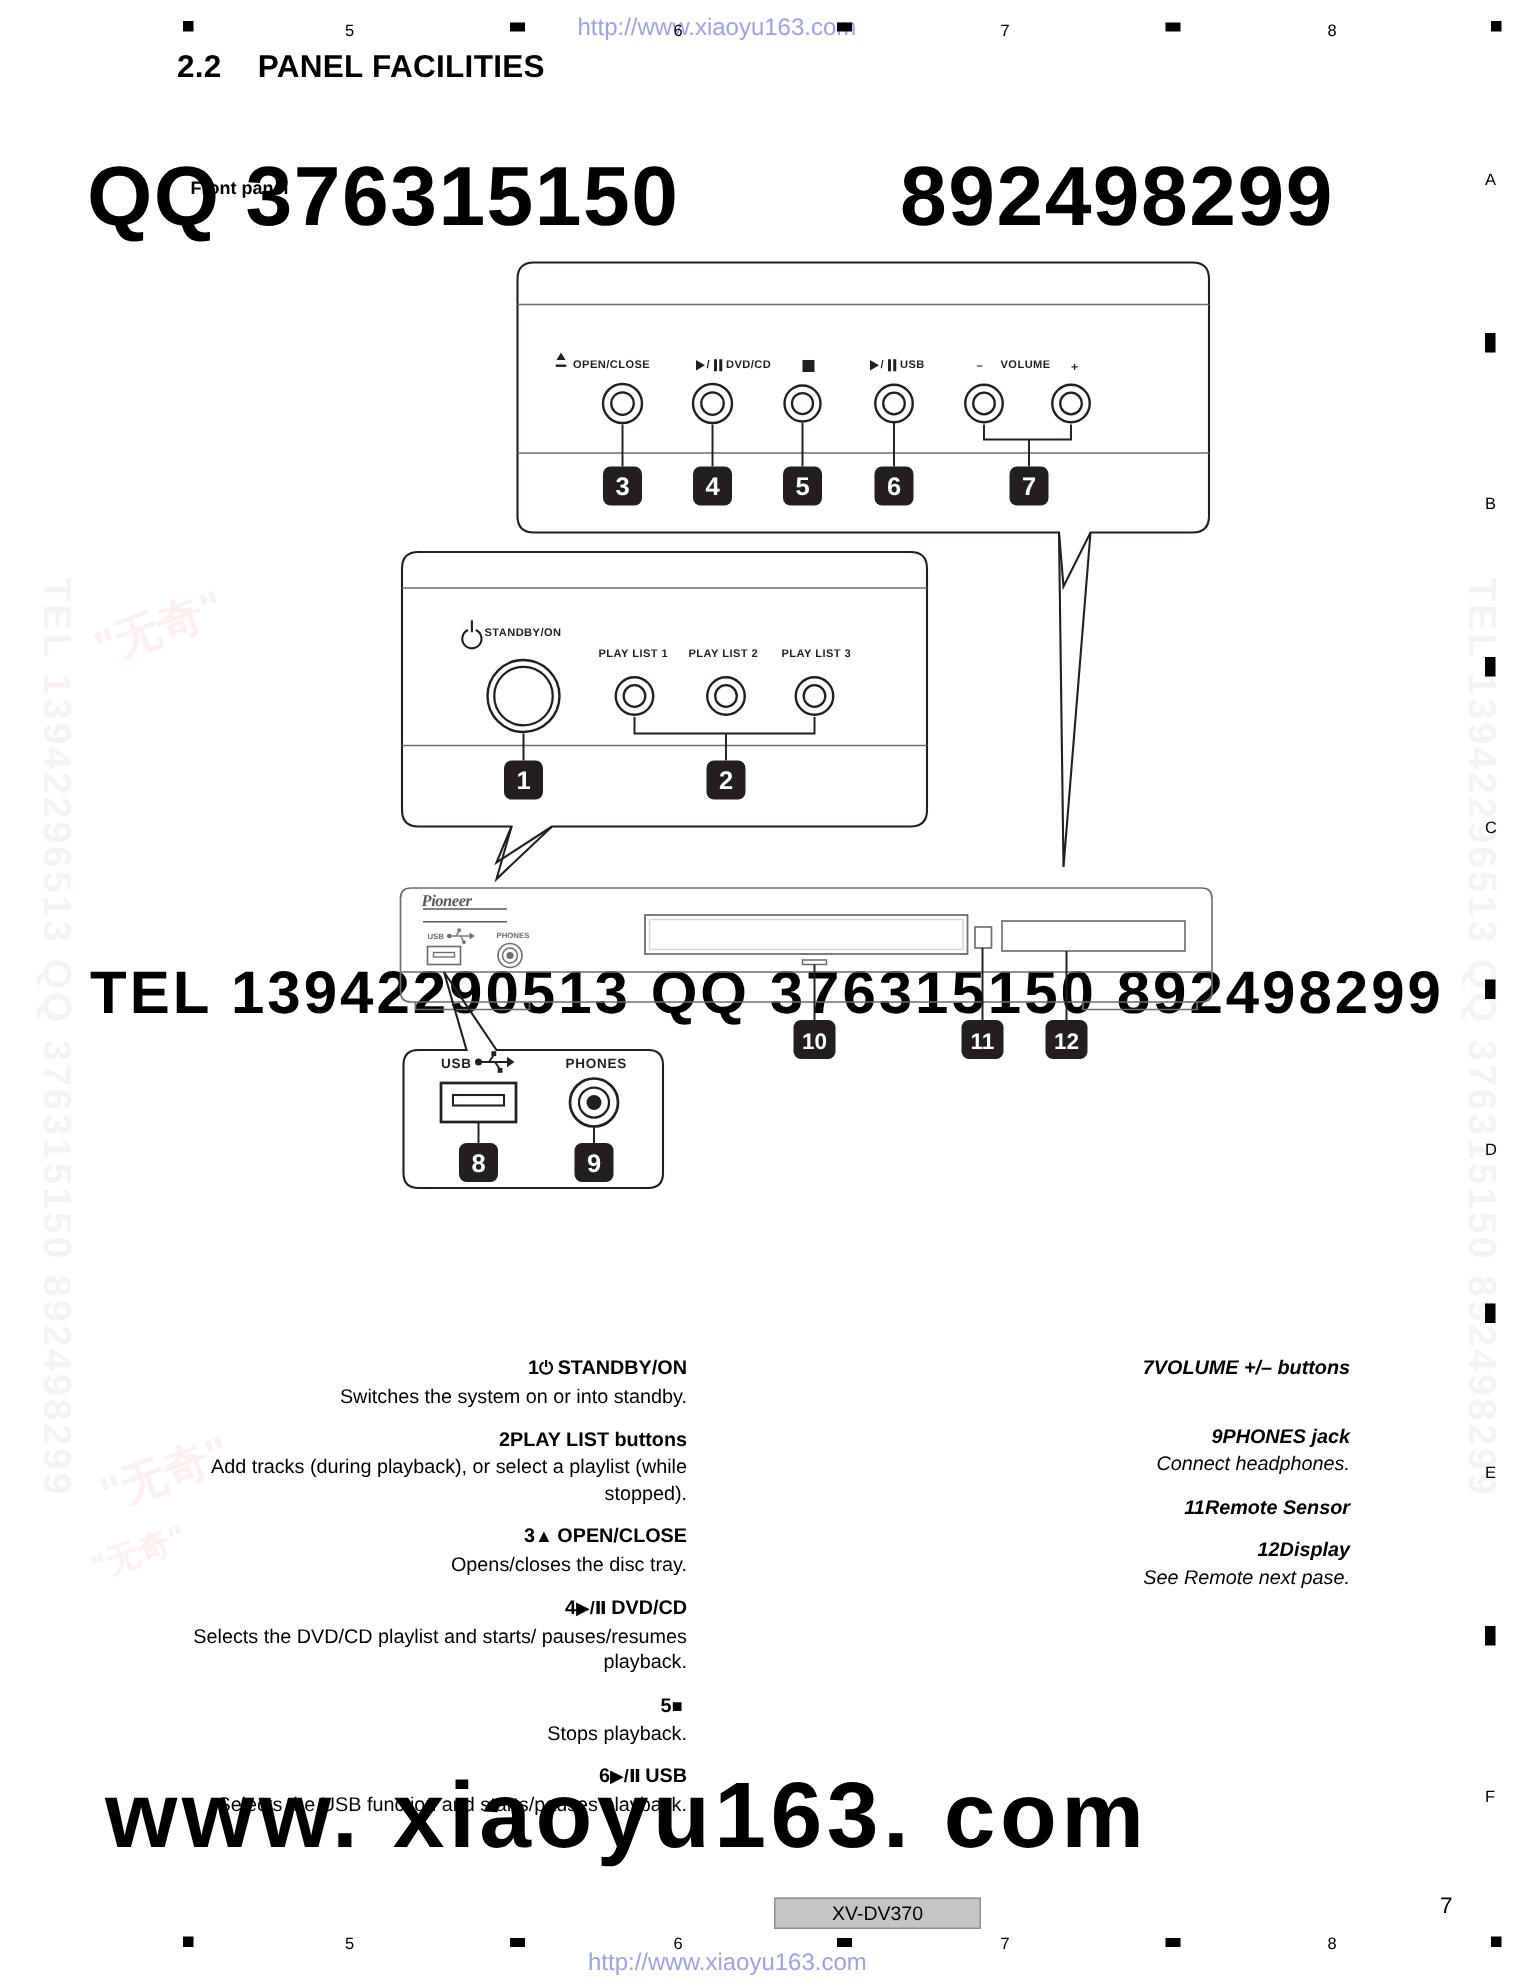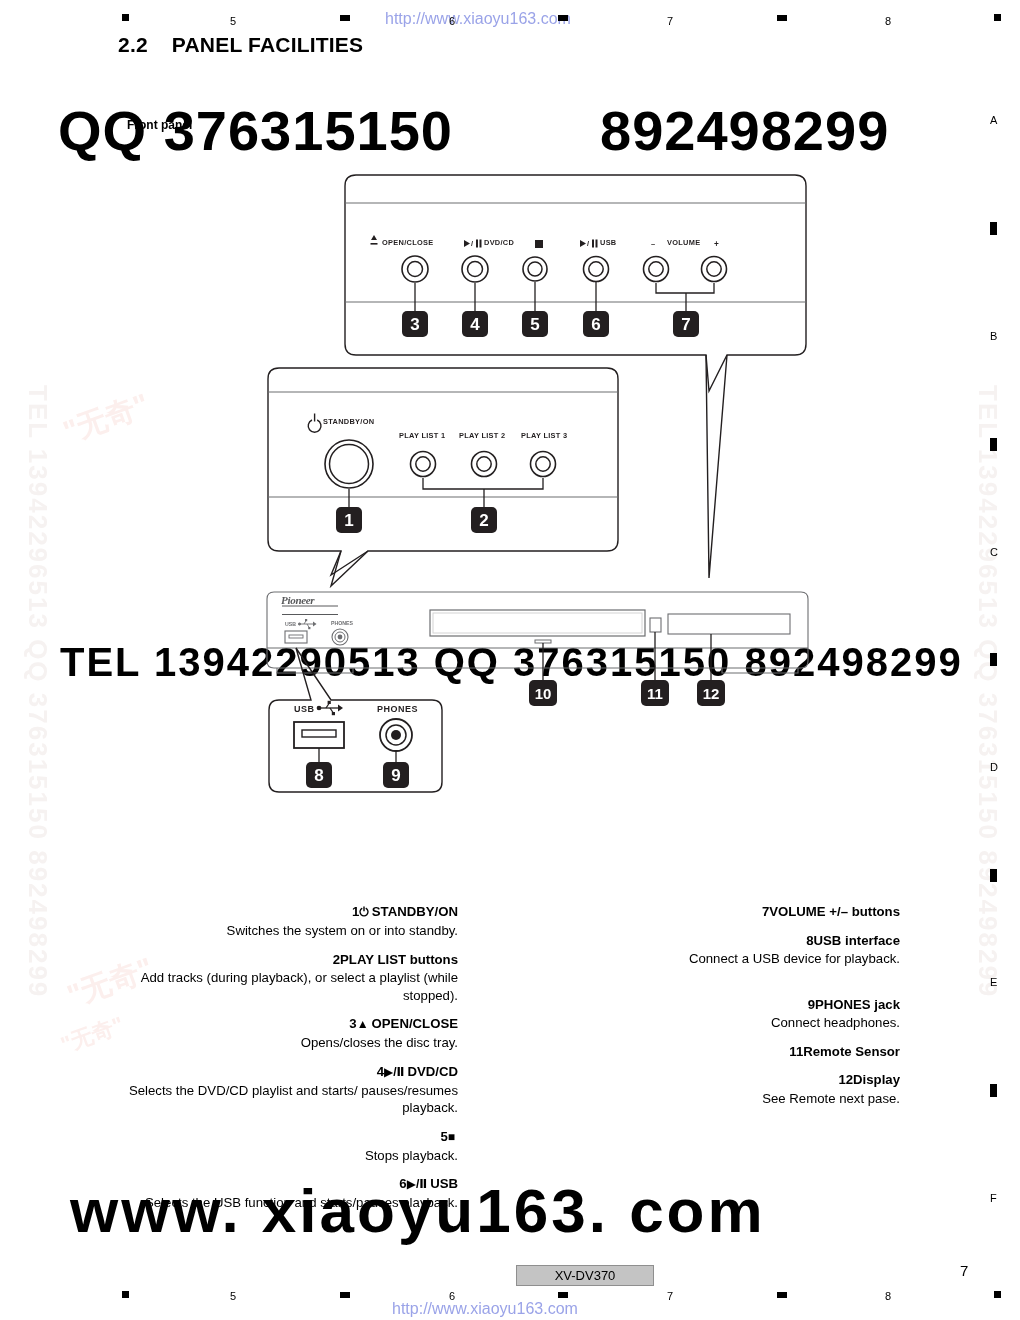--- a/index.html
+++ b/index.html
@@ -44,21 +44,21 @@
   #sec-title{left:118px;top:33px;font-size:21px;font-weight:bold;letter-spacing:.2px;}
   #sec-title .num{margin-right:24px;}
   #front-panel-h{left:127px;top:118px;font-size:12px;font-weight:bold;}
 
   
   #diagram{left:0;top:0;width:1020px;height:820px;}
 
   
   .desc-col{position:absolute;width:330px;font-size:13.2px;line-height:1.33;}
   #col-left{left:128px;top:903px;}
-  #col-right{left:570px;top:903px;}
+  #col-right{left:570px;top:903px;font-style:italic;}
   .item{margin-bottom:11px;text-align:right;}
   .item .hd{font-weight:bold;display:block;margin-bottom:1px;}
   .item .hd .n{display:inline-block;min-width:22px;}
   .item .hd .sym{font-size:12px;margin-right:3px;}
   .item .bd{display:block;}
   .spacer-lg{height:17px;}
 
   
   #model-box{
     position:absolute;left:516px;top:1265px;width:136px;height:19px;
@@ -348,24 +348,20 @@
   <div class="item">
     <span class="hd"><span class="n">6</span><span class="sym">▶/Ⅱ</span><span>USB</span></span>
     <span class="bd">Selects the USB function and starts/pauses playback.</span>
   </div>
 </div>
 
 <div class="desc-col" id="col-right">
   <div class="item">
     <span class="hd"><span class="n">7</span><span>VOLUME +/– buttons</span></span>
   </div>
-  <div class="item">
-    <span class="hd"><span class="n">8</span><span>USB interface</span></span>
-    <span class="bd">Connect a USB device for playback.</span>
-  </div>
   <div class="spacer-lg"></div>
   <div class="item">
     <span class="hd"><span class="n">9</span><span>PHONES jack</span></span>
     <span class="bd">Connect headphones.</span>
   </div>
   <div class="item">
     <span class="hd"><span class="n">11</span><span>Remote Sensor</span></span>
   </div>
   <div class="item">
     <span class="hd"><span class="n">12</span><span>Display</span></span>

